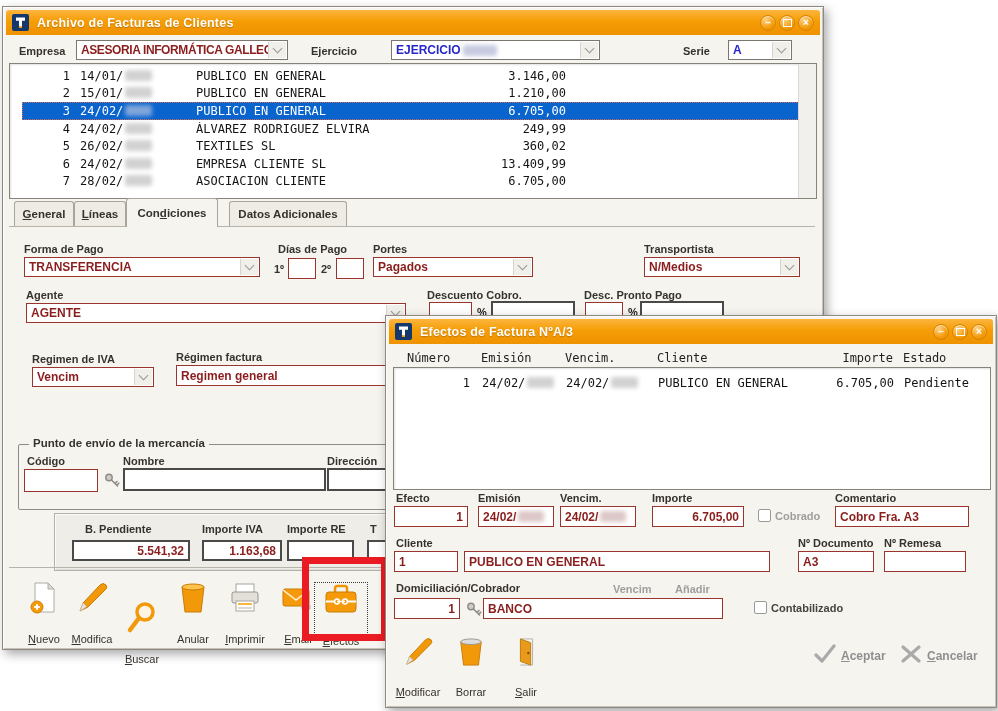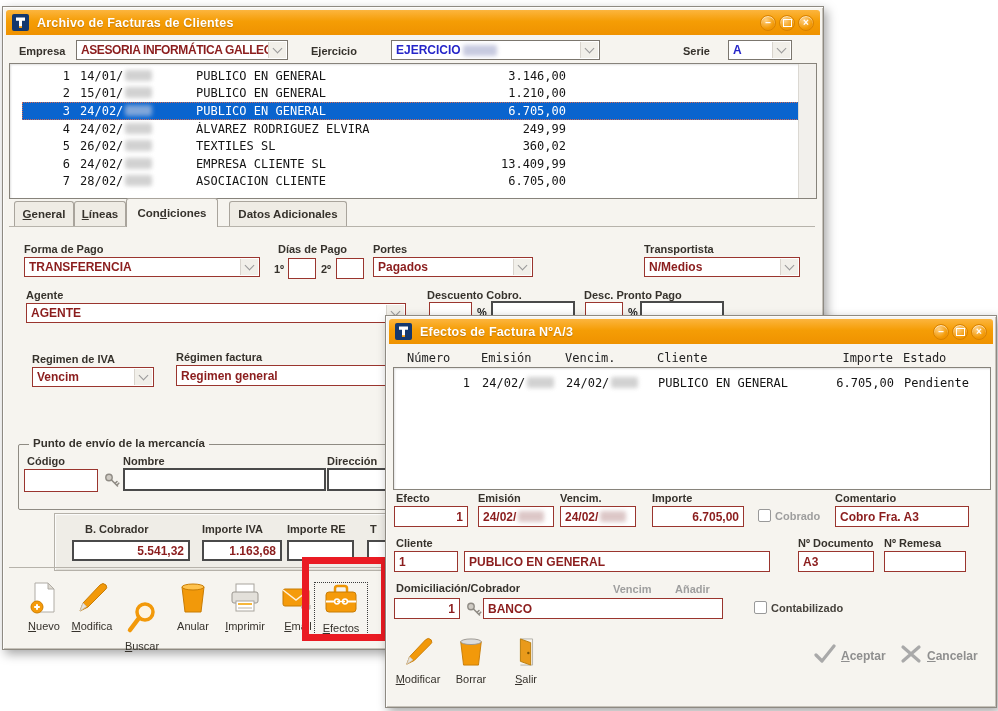--- a/index.html
+++ b/index.html
@@ -50,21 +50,21 @@
   .tab{position:absolute;height:25px;background:#efece5;border:1px solid #a9a49c;border-bottom:none;
        border-radius:3px 3px 0 0;font-size:11.5px;font-weight:700;color:#36322c;
        display:flex;align-items:center;justify-content:center;box-sizing:border-box;z-index:2}
   .tab.active{background:#f6f4ef;height:29px;z-index:4}
   .pagetop{position:absolute;border-top:1px solid #b7b3ab;z-index:1}
   .fieldsetbox{position:absolute;border:1px solid #8f8b83;border-radius:2px}
   .legend{position:absolute;top:-8px;left:10px;background:#f6f4ef;padding:0 4px;
        font-size:11.5px;font-weight:700;color:#36322c;white-space:nowrap}
   .panel{position:absolute;background:#efede7;border:1px solid #b5b1a9;overflow:hidden;
        box-shadow:inset 1px 1px 1px rgba(255,255,255,.85),inset -1px -1px 1px rgba(0,0,0,.07)}
-  .tbtn{position:absolute;width:58px;display:flex;flex-direction:column;align-items:center;gap:1px}
+  .tbtn{position:absolute;width:58px;display:flex;flex-direction:column;align-items:center;gap:14px}
   .tlabel{font-size:11px;color:#36322c;white-space:nowrap}
   .tbtn.focused{outline:1px dotted #3c3c3c;outline-offset:0px}
   .cb{position:absolute;width:13px;height:13px;background:#fff;border:1px solid #999;
        border-radius:2px;box-sizing:border-box}
   .cblabel{position:absolute;font-size:11px;font-weight:700;white-space:nowrap}
   .gray-t{color:#9e9e9e}
   .dark-t{color:#46423c}
   .link{position:absolute;font-size:11px;font-weight:700;color:#9e9e9e;white-space:nowrap}
   .abtn{position:absolute;display:flex;align-items:center;gap:5px;font-size:12px;font-weight:700;color:#8f8f8f}
   .annotation{position:absolute;left:302px;top:557px;width:86px;height:84px;border:7px solid #ea1b23;
@@ -252,21 +252,21 @@
           <path d="M7.5 8 L13.5 14 M11 11.5 L13 9.5 M12.8 13.2 L14.8 11.2" stroke="#8f8b84" stroke-width="1.6" fill="none" stroke-linecap="round"></path>
         </svg>
     </span>
     <span class="label" style="left:104px;top:10px">Nombre</span>
     <div class="binput" style="left:104px;top:23px;width:203px"></div>
     <span class="label" style="left:308px;top:10px">Dirección</span>
     <div class="binput" style="left:308px;top:23px;width:70px"></div>
   </div>
 
   <div class="panel" style="left:51px;top:506px;width:336px;height:56px">
-    <span class="label" style="left:30px;top:9px">B. Cobrador</span>
+    <span class="label" style="left:30px;top:9px">B. Pendiente</span>
     <span class="label" style="left:147px;top:9px">Importe IVA</span>
     <span class="label" style="left:232px;top:9px">Importe RE</span>
     <span class="label" style="left:315px;top:9px">T</span>
     <div class="binput right" style="left:17px;top:26px;width:118px;height:21px">
         <span>5.541,32</span>
       </div>
     <div class="binput right" style="left:147px;top:26px;width:80px;height:21px">
         <span>1.163,68</span>
       </div>
     <div class="binput right" style="left:232px;top:26px;width:67px;height:21px">

